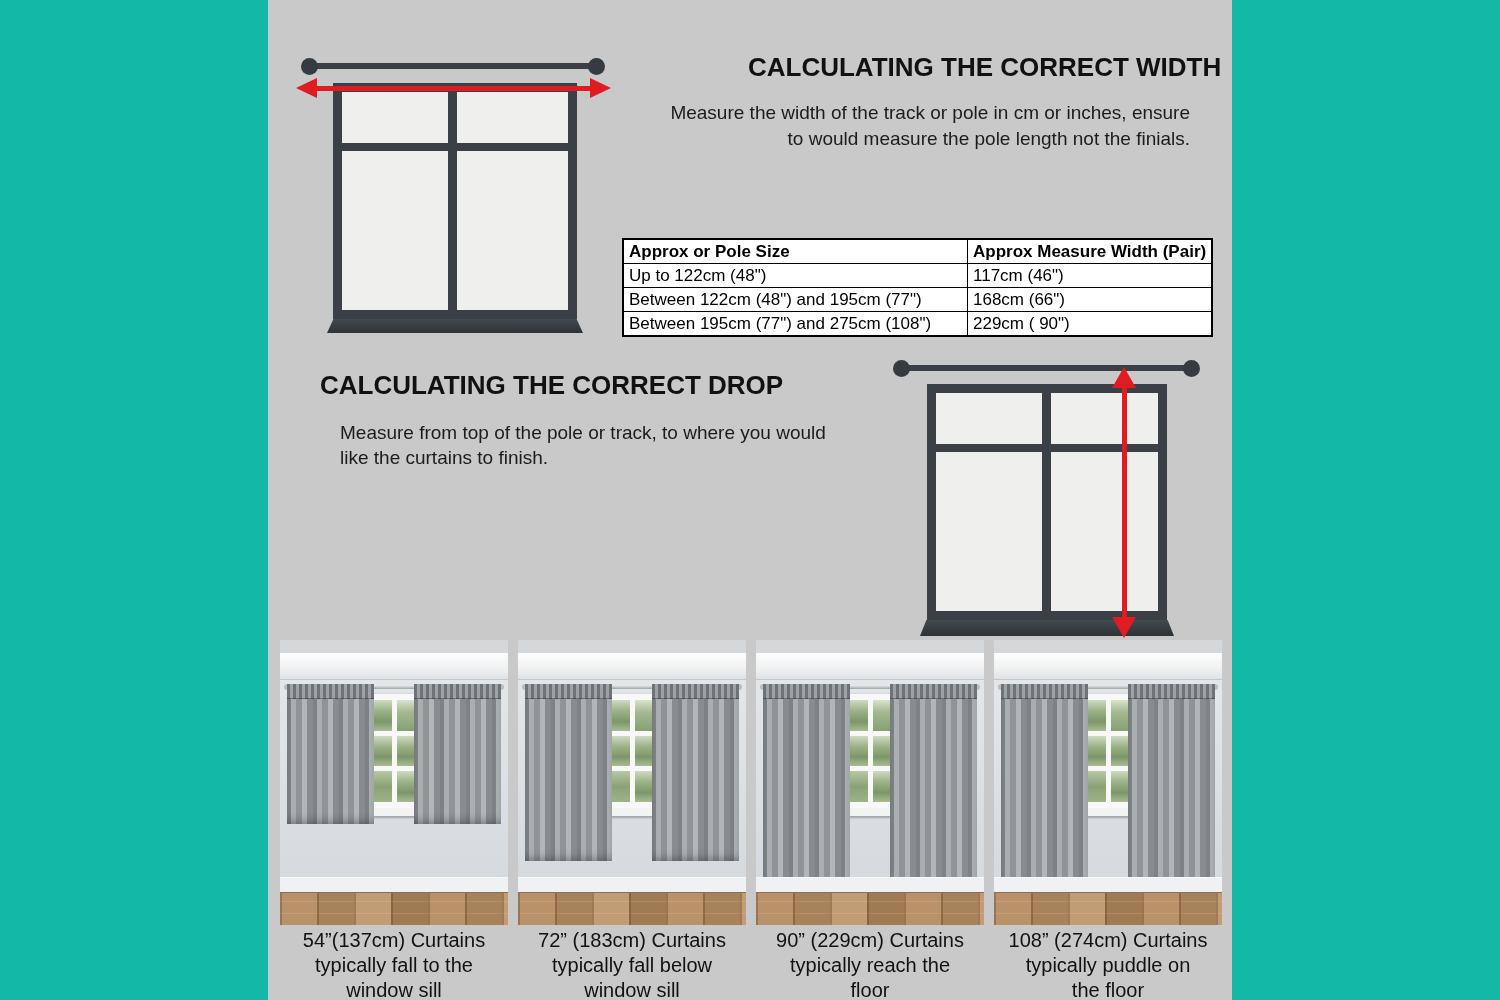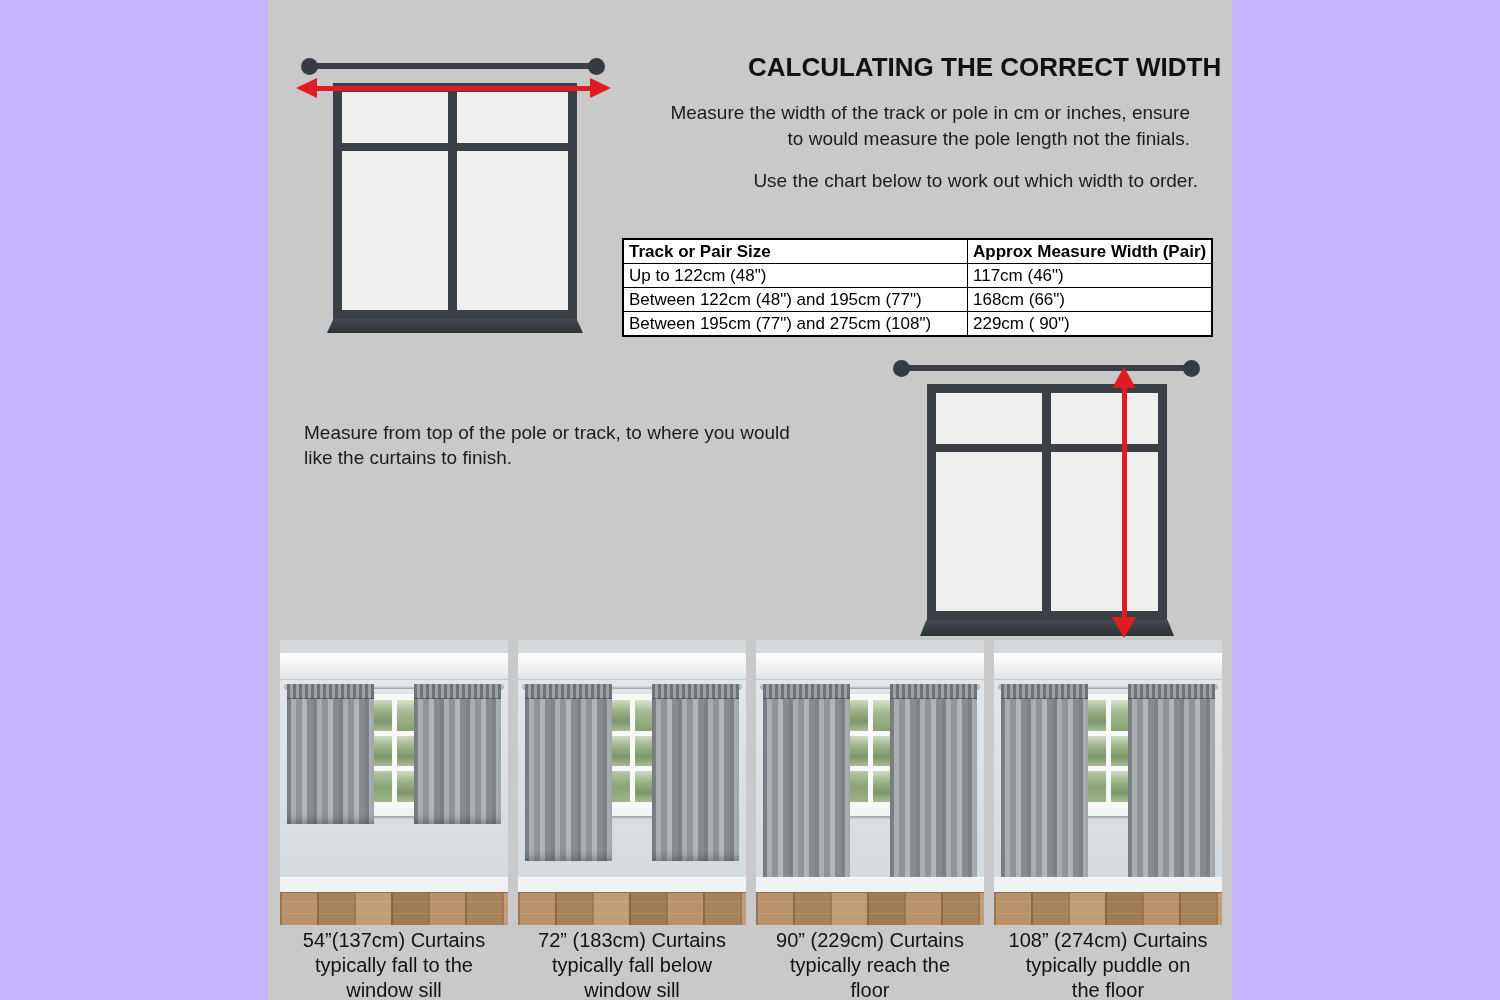--- a/index.html
+++ b/index.html
@@ -1,18 +1,18 @@
 <!DOCTYPE html>
 <html><head>
 <meta charset="utf-8">
 <style>
   html,body { margin:0; padding:0; background:#ffffff; }
   .canvas {
     position:relative; width:1500px; height:1000px; overflow:hidden;
-    background:#c4b5fd; font-family:"Liberation Sans", sans-serif; color:#1a1a1a;
+    background:#14b8a6; font-family:"Liberation Sans", sans-serif; color:#1a1a1a;
   }
   .abs { position:absolute; }
   .panel { left:268px; top:0; width:964px; height:1000px; background:#c9c9c9; }
 
   
   .h-title { font-size:26px; font-weight:bold; white-space:nowrap; color:#111; }
   .para { font-size:19px; line-height:26px; white-space:pre-line; color:#1c1c1c; }
   .para-r { text-align:right; }
   .drop-para { line-height:25px; }
 
@@ -103,46 +103,46 @@
     <div>
       <div class="abs red-line-h" style="left:314px; top:86px; width:278px;"></div>
       <div class="abs red-head left" style="left:296px; top:78px;"></div>
       <div class="abs red-head right" style="left:590px; top:78px;"></div>
     </div>
   </div>
 
   <div class="abs h-title" style="left:748px; top:52px;">CALCULATING THE CORRECT WIDTH</div>
   <div class="abs para para-r" style="left:620px; top:100px; width:570px;">Measure the width of the track or pole in cm or inches, ensure
 to would measure the pole length not the finials.</div>
-  <div class="abs para para-r" style="left:620px; top:168px; width:578px;">Use the chart below to work out which width to order.</div>
 
   <table class="abs size-table" style="left:622px; top:238px;">
     <thead>
       <tr>
-        <th class="col-size">Track or Pair Size</th>
+        <th class="col-size">Approx or Pole Size</th>
         <th class="col-width">Approx Measure Width (Pair)</th>
       </tr>
     </thead>
     <tbody>
       <tr>
         <td>Up to 122cm (48")</td>
         <td>117cm (46")</td>
       </tr>
       <tr>
         <td>Between 122cm (48") and 195cm (77")</td>
         <td>168cm (66")</td>
       </tr>
       <tr>
         <td>Between 195cm (77") and 275cm (108")</td>
         <td>229cm ( 90")</td>
       </tr>
     </tbody>
   </table>
 
-  <div class="abs para drop-para" style="left:304px; top:420px; width:580px;">Measure from top of the pole or track, to where you would
+  <div class="abs h-title" style="left:320px; top:370px;">CALCULATING THE CORRECT DROP</div>
+  <div class="abs para drop-para" style="left:340px; top:420px; width:580px;">Measure from top of the pole or track, to where you would
 like the curtains to finish.</div>
 
   <div>
     <div class="abs pole" style="left:901px; top:365px; width:290px;"></div>
     <div class="abs finial" style="left:893px; top:360px;"></div>
     <div class="abs finial" style="left:1183px; top:360px;"></div>
 
     <div class="abs s-frame" style="left:927px; top:384px; width:240px; height:236px;"></div>
     <div class="abs s-bar" style="left:1042px; top:393px; width:9px;  height:218px;"></div>
     <div class="abs s-bar" style="left:936px;  top:444px; width:222px; height:8px;"></div>

